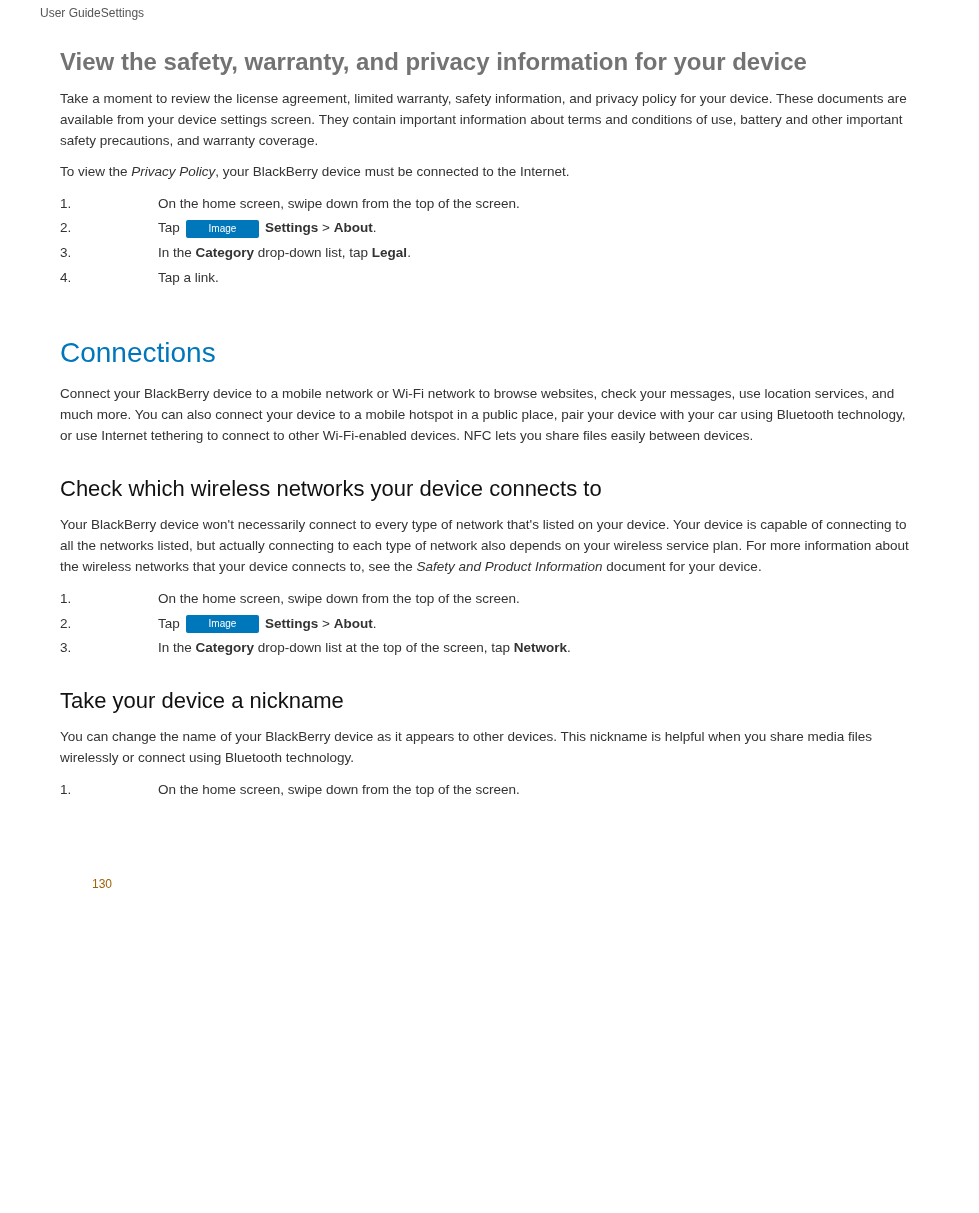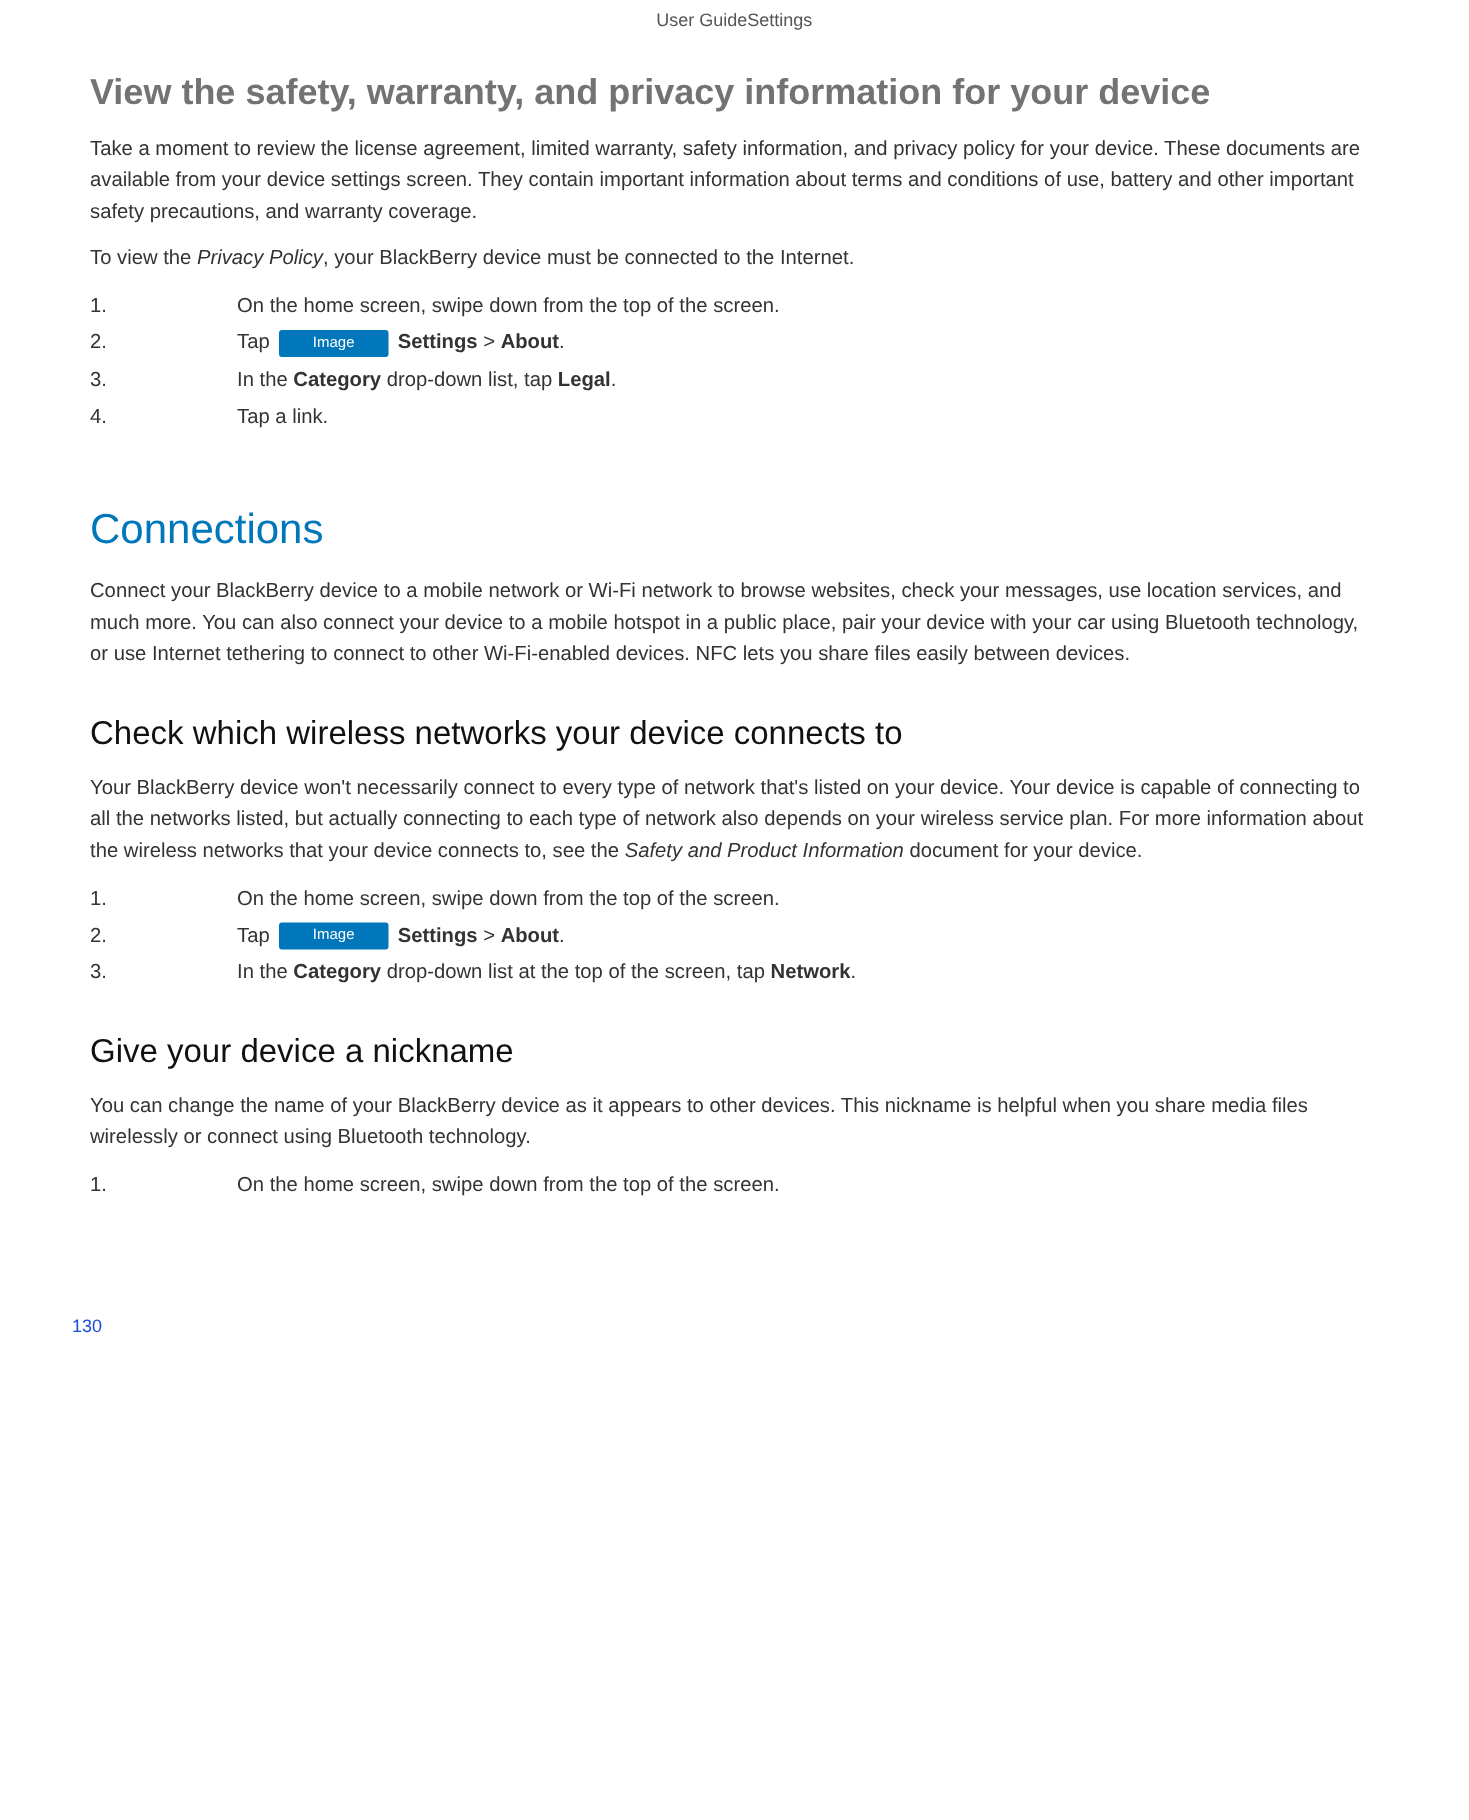--- a/index.html
+++ b/index.html
@@ -12,21 +12,21 @@
       font-family: Arial, Helvetica, sans-serif;
       font-size: 14px;
       color: #333;
       background: #fff;
       width: 979px;
       min-height: 1213px;
     }
 
     .page-header {
       display: flex;
-      justify-content: center;
+      justify-content: flex-start;
       padding: 6px 40px 6px 40px;
       font-size: 12px;
       color: #555;
       border-bottom: none;
     }
 
     .page-content {
       padding: 20px 60px 40px 60px;
     }
 
@@ -106,23 +106,23 @@
     ol li .list-content {
       flex: 1;
       margin-left: 48px;
     }
 
     .separator {
       height: 20px;
     }
 
     .page-footer {
-      padding: 8px 48px;
+      padding: 8px 92px;
       font-size: 12px;
-      color: #1d4ed8;
+      color: #a16207;
     }
   </style>
 </head>
 <body>
 
 <div class="page-header">
   <span>User Guide</span>
   <span>Settings</span>
 </div>
 
@@ -186,21 +186,21 @@
         <span class="list-content">Tap <span class="image-inline">Image</span> <span class="bold">Settings</span> &gt; <span class="bold">About</span>.</span>
       </li>
       <li>
         <span class="list-num">3.</span>
         <span class="list-content">In the <span class="bold">Category</span> drop-down list at the top of the screen, tap <span class="bold">Network</span>.</span>
       </li>
     </ol>
   </div>
 
   <div class="section">
-    <h1 class="section-title">Give your device a nickname</h1>
+    <h1 class="section-title">Take your device a nickname</h1>
 
     <p>
       You can change the name of your BlackBerry device as it appears to other devices. This nickname is helpful when you share media files wirelessly or connect using Bluetooth technology.
     </p>
 
     <ol>
       <li>
         <span class="list-num">1.</span>
         <span class="list-content">On the home screen, swipe down from the top of the screen.</span>
       </li>

